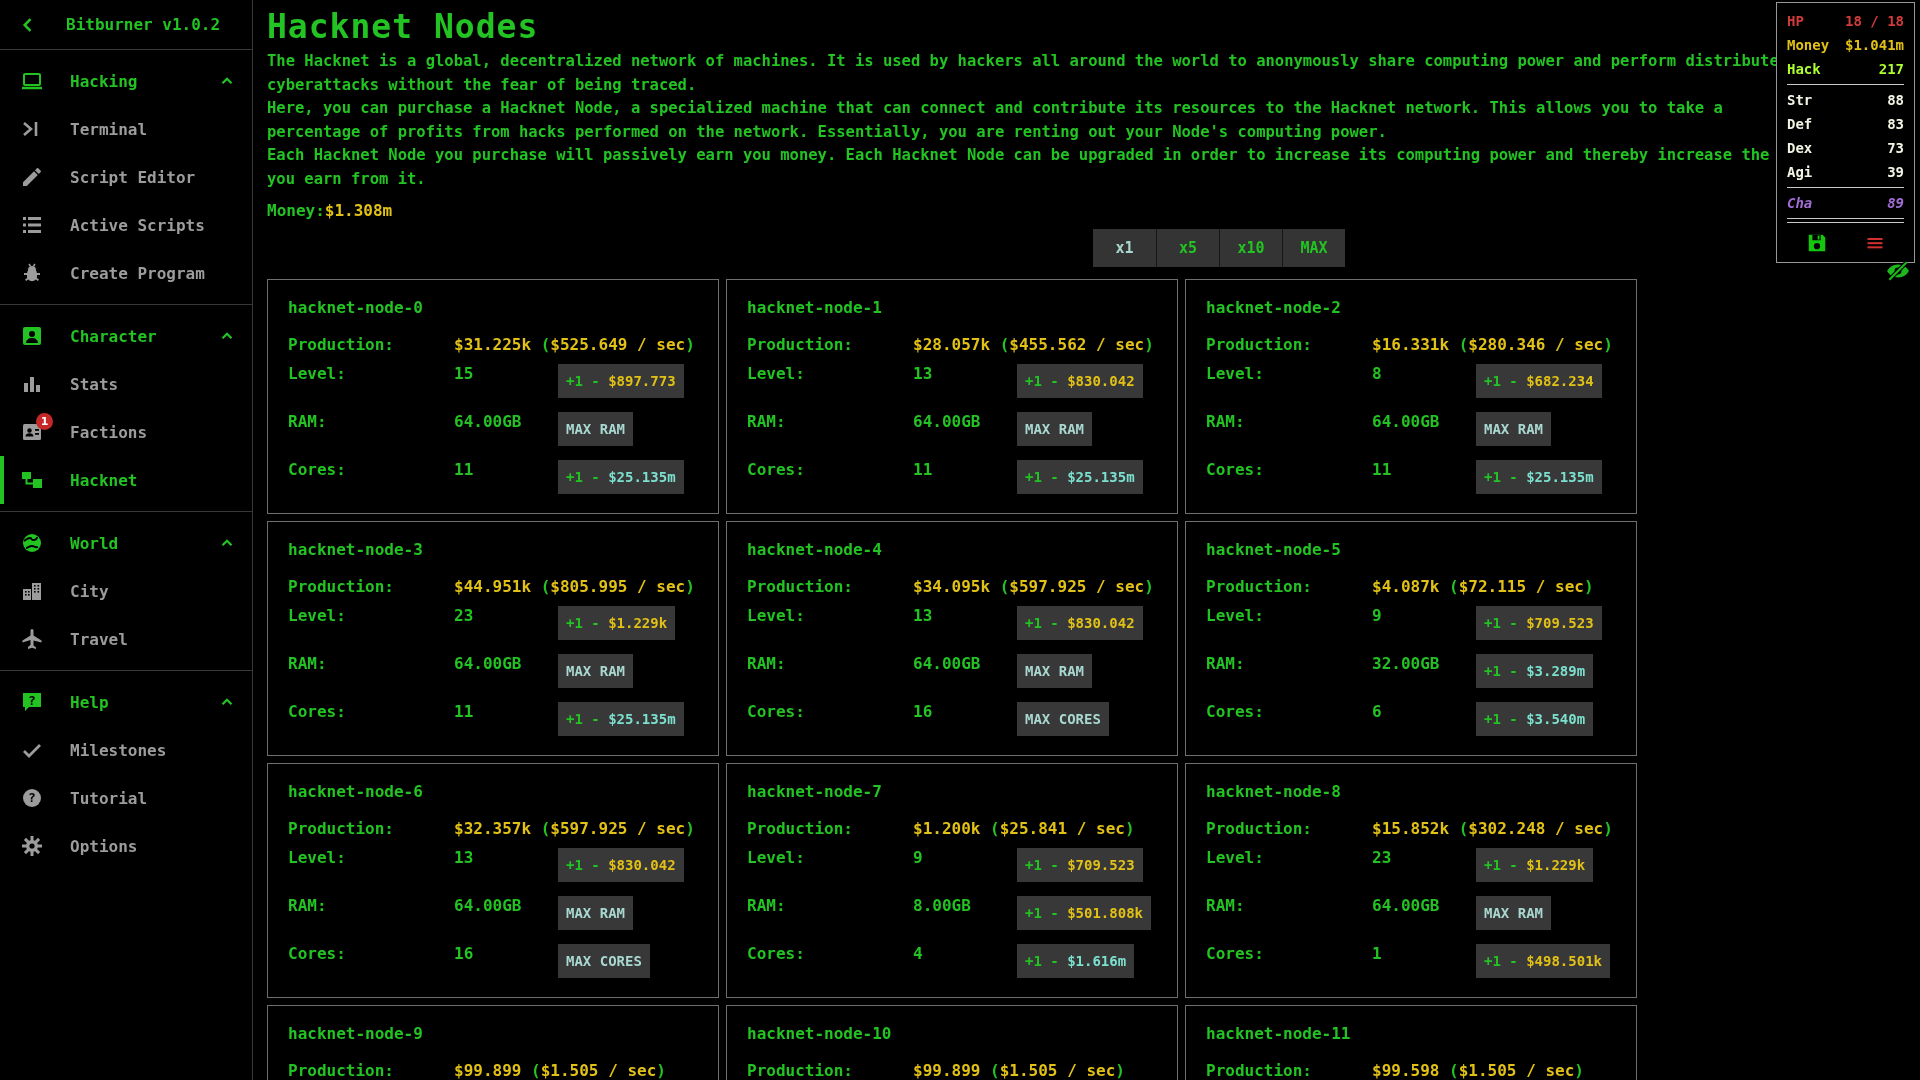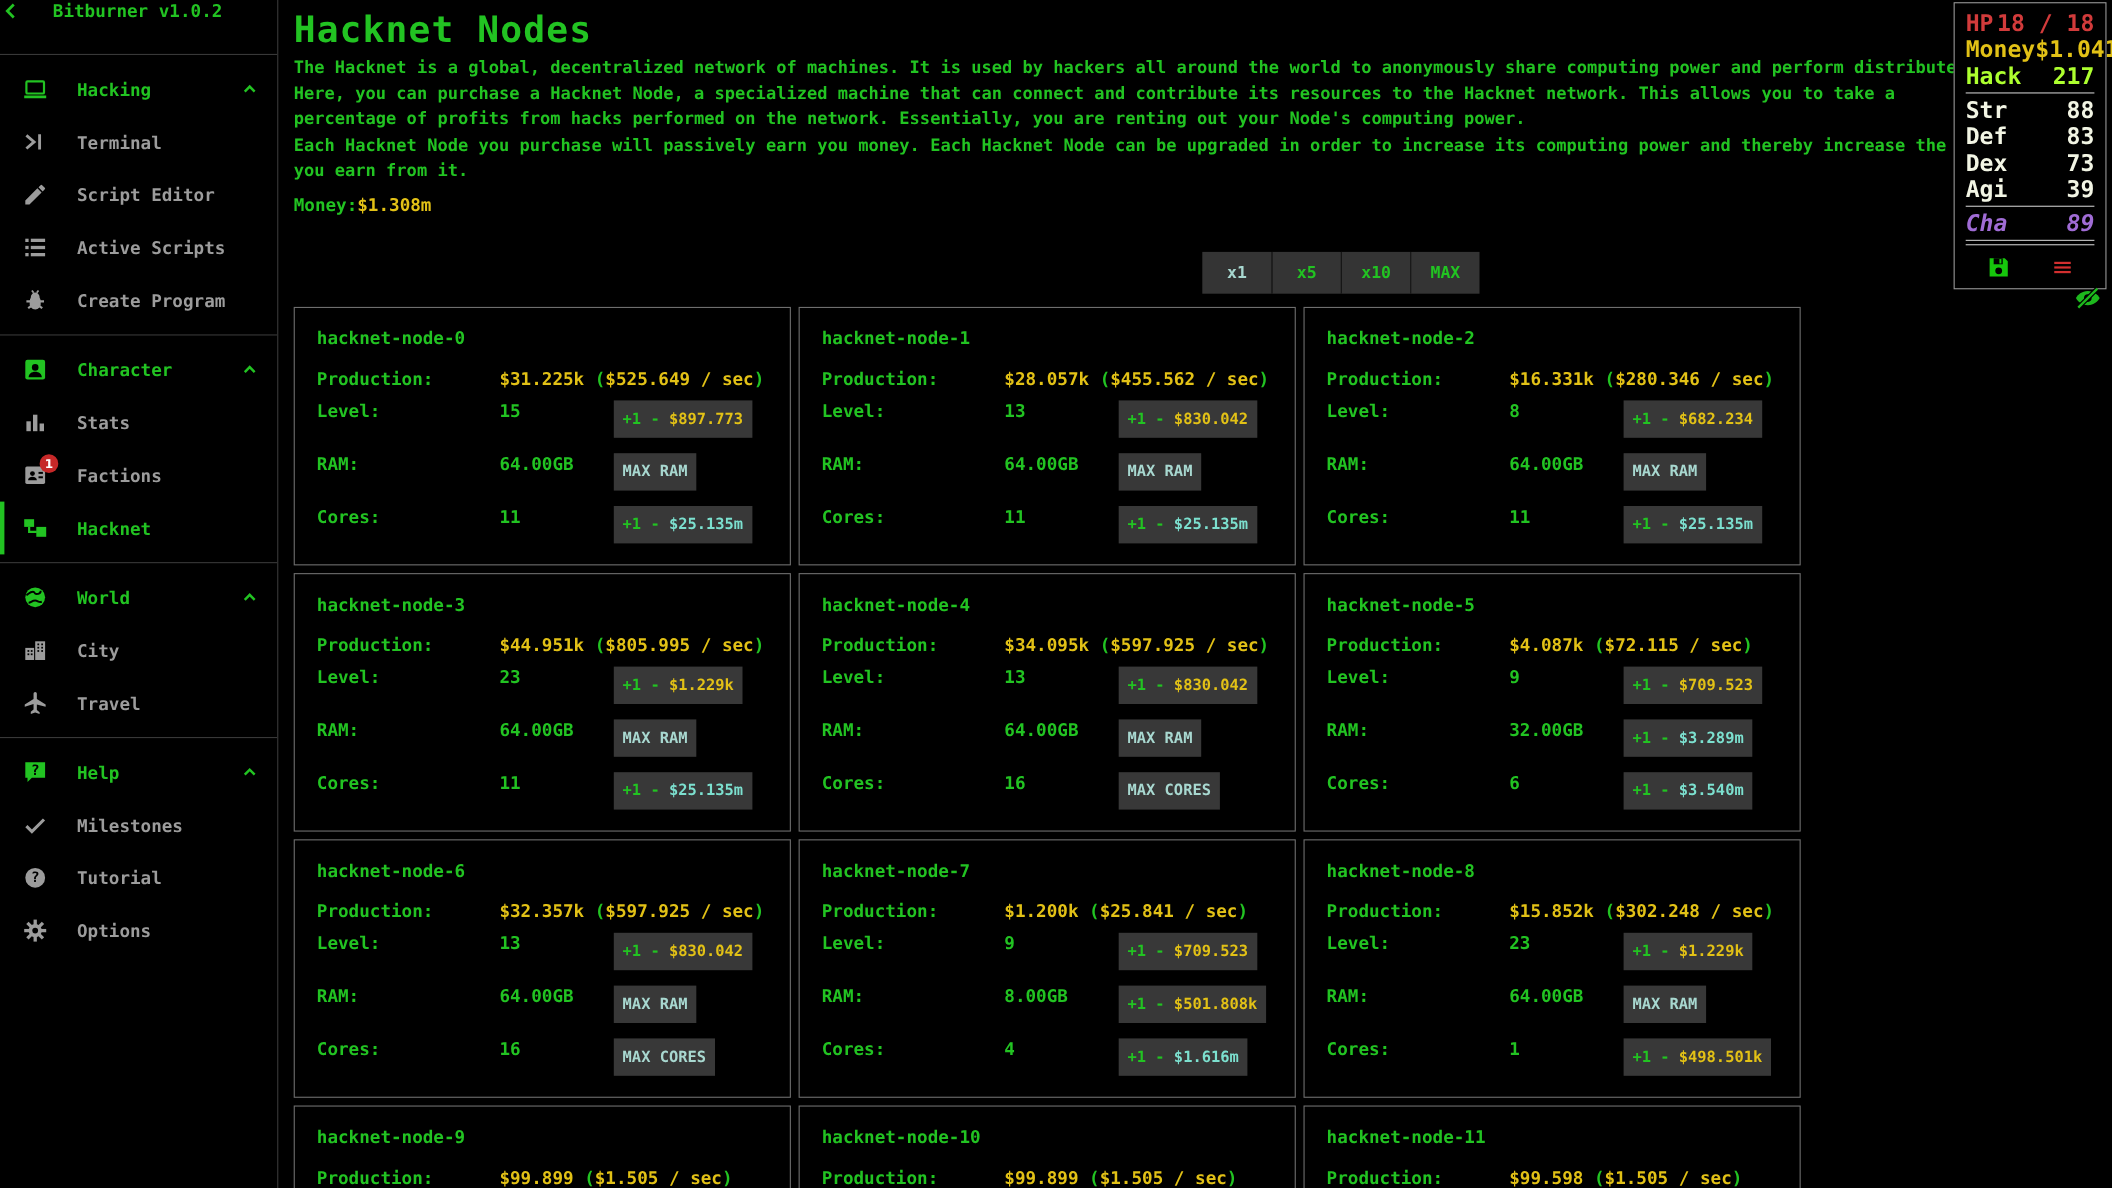--- a/index.html
+++ b/index.html
@@ -7,21 +7,21 @@
     --red:#d23b3b; --purple:#a06cd5; --hack:#adff2f; --plain:#f2f5e4;
     --btnbg:#383838; --cardborder:#6e6e6e; --divider:#383838;
   }
   *{box-sizing:border-box;margin:0;padding:0;}
   html,body{width:1920px;height:1080px;overflow:hidden;background:#000;}
   body{font-family:"DejaVu Sans Mono","Liberation Mono",monospace;}
   #app{position:relative;width:1920px;height:1080px;background:#000;color:var(--green);}
 
   
   .sidebar{position:absolute;left:0;top:0;width:253px;height:1080px;border-right:1px solid var(--divider);background:#000;}
-  .sb-header{height:50px;border-bottom:1px solid var(--divider);display:flex;align-items:flex-start;}
+  .sb-header{height:50px;border-bottom:1px solid var(--divider);display:flex;align-items:center;padding-left:18px;}
   .sb-back{width:20px;height:20px;color:var(--green);cursor:pointer;flex:0 0 auto;}
   .sb-title{color:var(--green);font-size:16px;font-weight:bold;margin-left:28px;}
   .sb-section{padding:7px 0;}
   .sb-section:not(:last-child){border-bottom:1px solid var(--divider);}
   .sb-row{height:48px;display:flex;align-items:center;padding-left:20px;cursor:pointer;}
   .icon{display:inline-block;}
   .icon svg{width:100%;height:100%;display:block;}
   .sb-row .icon{width:24px;height:24px;flex:0 0 auto;position:relative;}
   .sb-row .label{margin-left:26px;font-size:16px;font-weight:bold;}
   .sb-head{color:var(--green);}
@@ -60,21 +60,21 @@
   .node-name{color:var(--green);font-size:16px;font-weight:bold;margin:6px 0 0 4px;}
   .node-prod{display:flex;margin:18px 0 0 4px;font-size:16px;font-weight:bold;}
   .ns-label{color:var(--green);width:166px;flex:0 0 auto;}
   .node-stats{margin-top:10px;}
   .node-stat{display:flex;align-items:flex-start;height:48px;margin-left:4px;font-size:16px;font-weight:bold;}
   .ns-value{color:var(--green);width:104px;flex:0 0 auto;}
   .upg-btn{background:var(--btnbg);padding:9px 8px;font-size:14px;font-weight:bold;cursor:pointer;white-space:pre;}
 
   
   .overview{position:absolute;right:5px;top:2px;width:139px;border:1px solid #979797;background:#000;padding:6px 10px 8px;}
-  .ov-row{display:flex;justify-content:space-between;font-size:21px;font-weight:bold;line-height:24px;}
+  .ov-row{display:flex;justify-content:space-between;font-size:14px;font-weight:bold;line-height:24px;}
   .ov-div{border-top:1px solid #c8c8c8;margin:3px 0;}
   .ov-icons{display:flex;justify-content:space-around;align-items:center;padding-top:6px;}
   .ov-icon{width:22px;height:22px;cursor:pointer;}
   .ov-icon.save{color:#16c60c;}
   .ov-icon.kill{color:#d32f2f;width:20px;height:20px;}
   .eye-off{position:absolute;right:9px;top:258px;width:26px;height:26px;color:#1db81d;cursor:pointer;}
 </style>
 </head>
 <body>
 
@@ -295,20 +295,21 @@
   </div>
           </div>
   </div>
       </div>
   </div>
 
   <div class="main">
     <div class="page-title">Hacknet Nodes</div>
     <div class="desc" id="desc">
         <div class="desc-line">The Hacknet is a global, decentralized network of machines. It is used by hackers all around the world to anonymously share computing power and perform distributed</div>
+        <div class="desc-line">cyberattacks without the fear of being traced.</div>
         <div class="desc-line">Here, you can purchase a Hacknet Node, a specialized machine that can connect and contribute its resources to the Hacknet network. This allows you to take a</div>
         <div class="desc-line">percentage of profits from hacks performed on the network. Essentially, you are renting out your Node's computing power.</div>
         <div class="desc-line">Each Hacknet Node you purchase will passively earn you money. Each Hacknet Node can be upgraded in order to increase its computing power and thereby increase the profit</div>
         <div class="desc-line">you earn from it.</div>
       </div>
     <div class="money-line"><span class="c-green">Money:</span><span class="c-money">$1.308m</span></div>
   </div>
 
   <div class="mult-group" id="mult-group">
       <div class="mult-btn active">x1</div>

